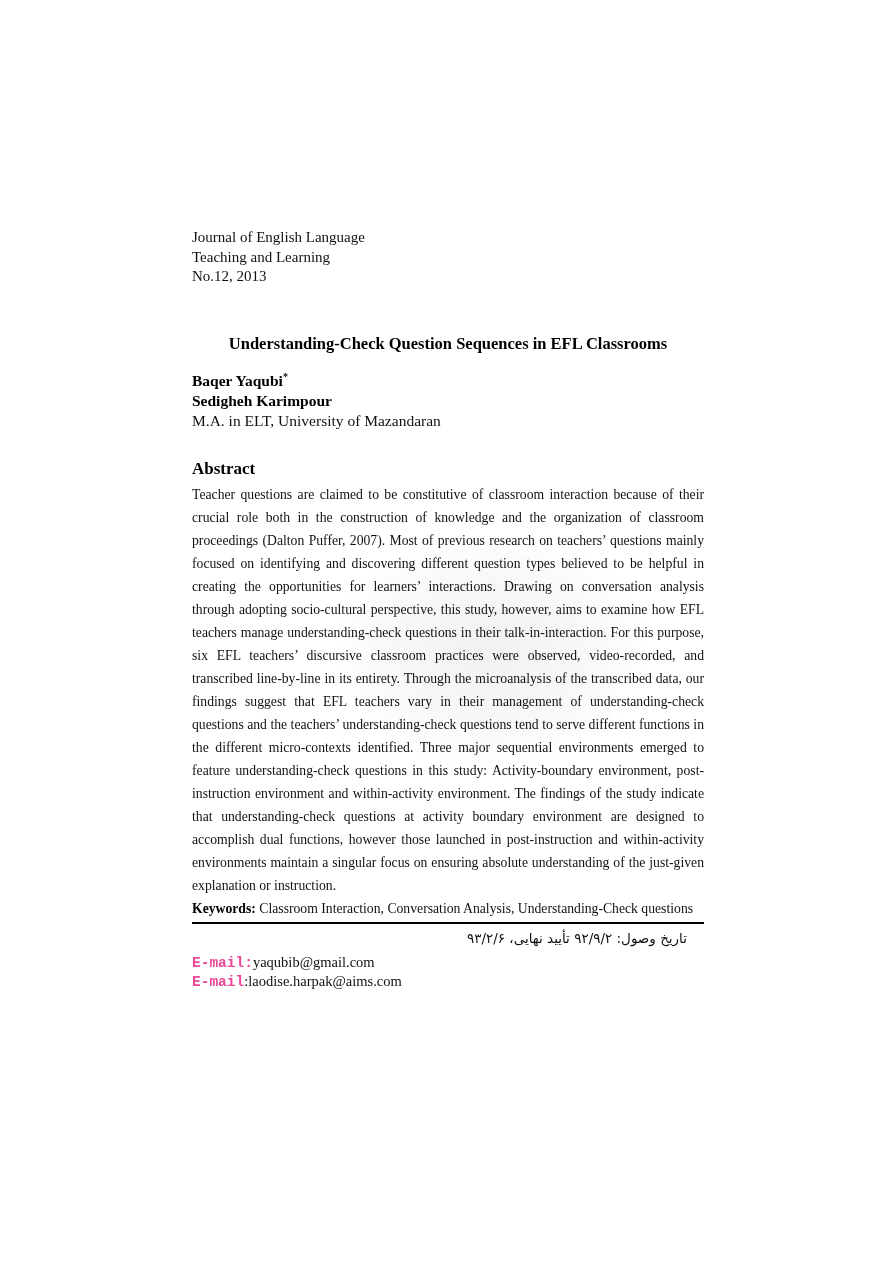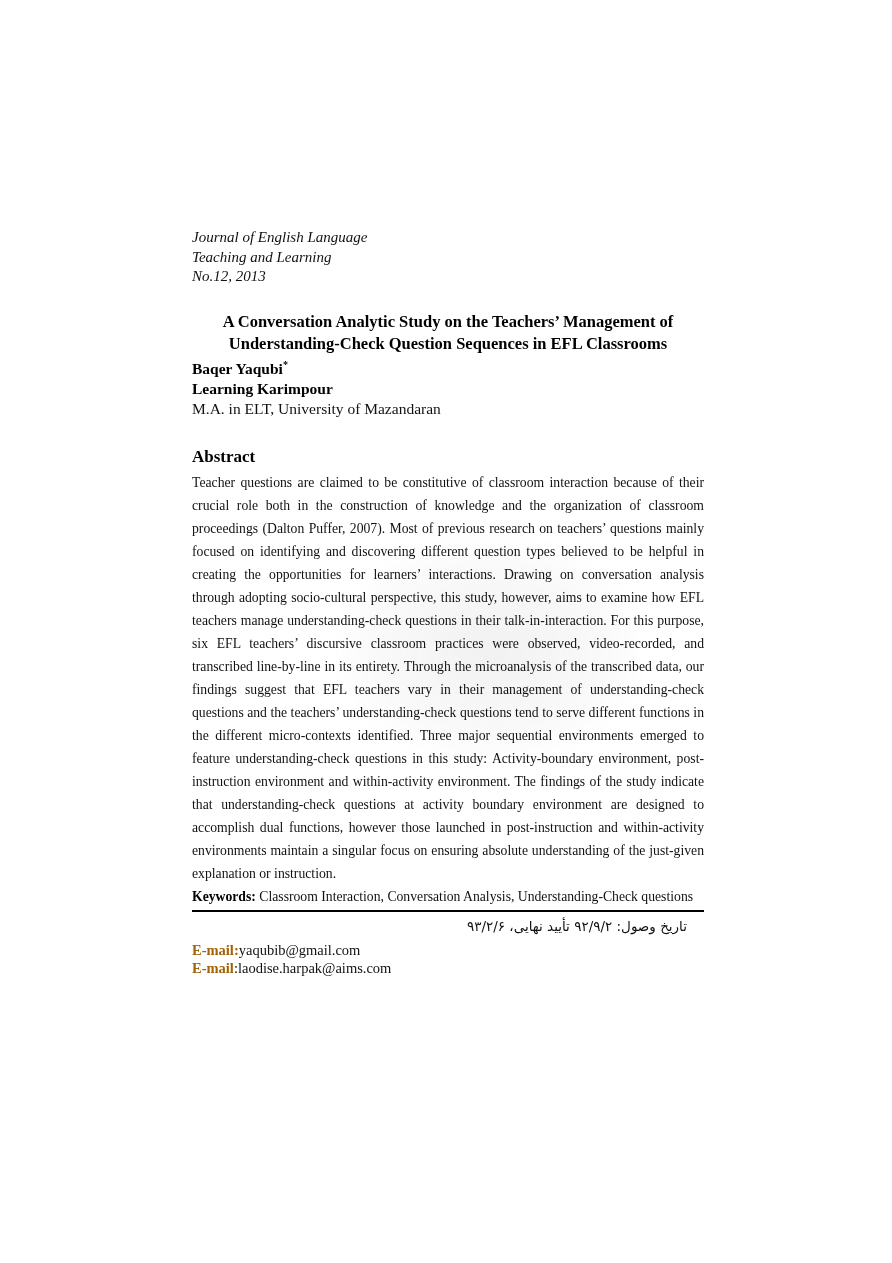--- a/index.html
+++ b/index.html
@@ -25,31 +25,30 @@
   .content {
     position: absolute;
     left: 192px;
     top: 228px;
     width: 512px;
   }
   .jheader p {
     margin: 0;
     font-size: 15px;
     line-height: 19.5px;
-    font-style: italic;
   }
   h1.title {
     margin: 24px 0 0 0;
     font-size: 16.5px;
     line-height: 22px;
     font-weight: bold;
     text-align: center;
     color: #000;
   }
-  .authors { }
+  .authors { margin-top: 12px; }
   .authors p { margin: 0; font-size: 15.5px; line-height: 20.4px; }
   .author-name { font-weight: bold; color: #000; }
   .author-name sup { font-size: 10px; }
   h2.abstract-h {
     margin: 26px 0 3px 0;
     font-size: 17px;
     line-height: 22px;
     font-weight: bold;
     color: #000;
   }
@@ -72,43 +71,43 @@
     line-height: 22px;
     text-align: right;
     font-family: "DejaVu Sans", sans-serif;
   }
   p.email {
     margin: 0;
     font-size: 14.5px;
     line-height: 18.6px;
   }
   .emails { margin-top: 4px; }
-  p.email b { color: #a16207; }
+  p.email b { color: #ec4899; font-family: Liberation Mono, monospace; }
 </style>
 </head>
 <body>
 
 <div class="page">
   <div class="watermark"></div>
   <div class="content">
 
     <div class="jheader">
       <p>Journal of English Language</p>
       <p>Teaching and Learning</p>
       <p>No.12, 2013</p>
     </div>
 
     <h1 class="title">
-      <span>A Conversation Analytic Study on the Teachers’ Management of</span><br>
+      <br>
       <span>Understanding-Check Question Sequences in EFL Classrooms</span>
     </h1>
 
     <div class="authors">
       <p class="author-name"><span>Baqer Yaqubi</span><sup>*</sup></p>
-      <p class="author-name">Learning Karimpour</p>
+      <p class="author-name">Sedigheh Karimpour</p>
       <p class="author-affil">M.A. in ELT, University of Mazandaran</p>
     </div>
 
     <h2 class="abstract-h">Abstract</h2>
 
     <p class="abstract">Teacher questions are claimed to be constitutive of classroom interaction because of their crucial role both in the construction of knowledge and the organization of classroom proceedings (Dalton Puffer, 2007). Most of previous research on teachers’ questions mainly focused on identifying and discovering different question types believed to be helpful in creating the opportunities for learners’ interactions. Drawing on conversation analysis through adopting socio-cultural perspective, this study, however, aims to examine how EFL teachers manage understanding-check questions in their talk-in-interaction. For this purpose, six EFL teachers’ discursive classroom practices were observed, video-recorded, and transcribed line-by-line in its entirety. Through the microanalysis of the transcribed data, our findings suggest that EFL teachers vary in their management of understanding-check questions and the teachers’ understanding-check questions tend to serve different functions in the different micro-contexts identified. Three major sequential environments emerged to feature understanding-check questions in this study: Activity-boundary environment, post-instruction environment and within-activity environment. The findings of the study indicate that understanding-check questions at activity boundary environment are designed to accomplish dual functions, however those launched in post-instruction and within-activity environments maintain a singular focus on ensuring absolute understanding of the just-given explanation or instruction.</p>
 
     <p class="keywords"><b>Keywords:</b><span> Classroom Interaction, Conversation Analysis, Understanding-Check questions</span></p>
 
     <div class="rule"></div>

